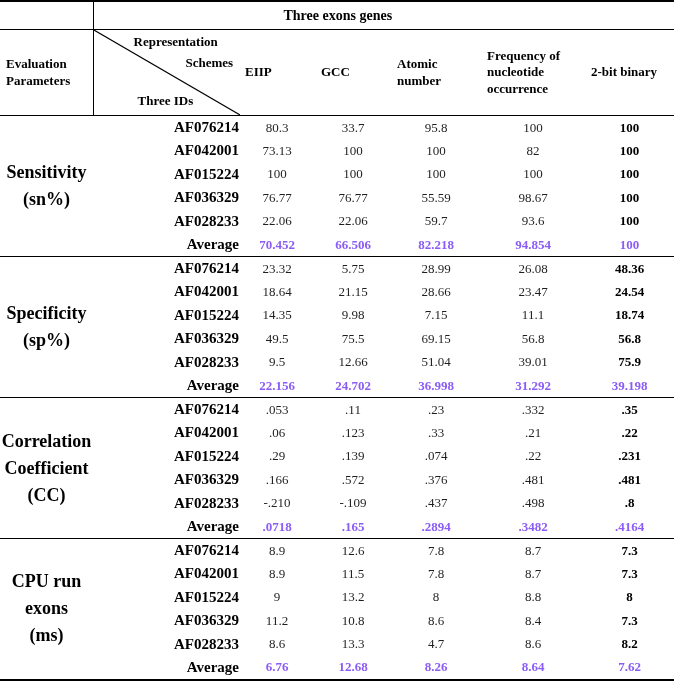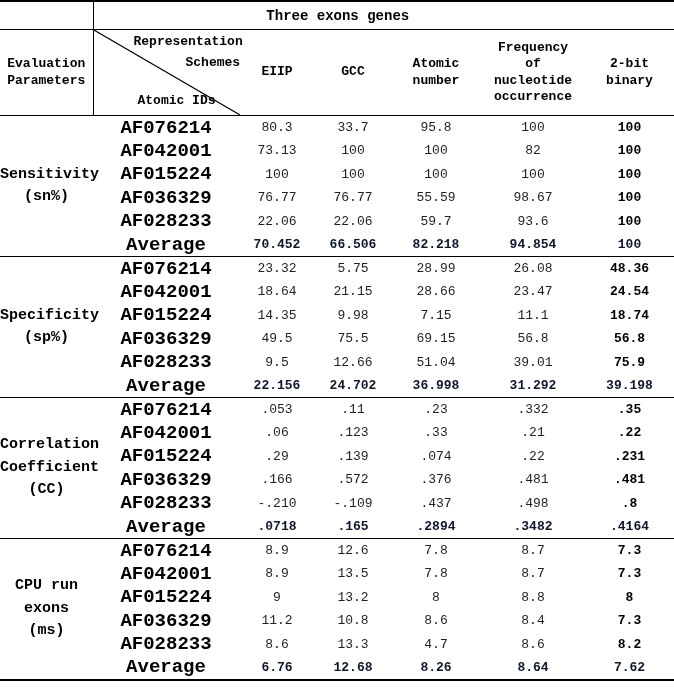--- a/index.html
+++ b/index.html
@@ -1,19 +1,19 @@
 <!DOCTYPE html>
 <html><head>
 <meta charset="utf-8">
 <style>
   html, body { margin: 0; padding: 0; background: #ffffff; }
   .page {
     width: 674px; height: 688px;
     background: #ffffff;
-    font-family: Liberation Mono, monospace;
+    font-family: Liberation Serif, serif;
     color: #000;
     overflow: hidden;
   }
   table.exons {
     border-collapse: collapse;
     table-layout: fixed;
     width: 674px;
     border-top: 2.5px solid #000;
     border-bottom: 2.5px solid #000;
   }
@@ -38,55 +38,55 @@
     font-size: 14px;
     padding-right: 93px; 
   }
 
   tr.header-row th {
     height: 85px;
     border-bottom: 1.2px solid #000;
     font-weight: bold;
     font-size: 13px;
     vertical-align: middle;
-    text-align: center;
+    text-align: left;
     line-height: 1.25;
     padding: 0 6px;
   }
   th.eval-cell { border-right: 1.2px solid #000; padding: 0 4px; }
   th.diag-cell { position: relative; padding: 0; }
   th.diag-cell .diag-line { position: absolute; left: 0; top: 0; width: 146px; height: 85px; display: block; }
   th.diag-cell .lbl { position: absolute; white-space: nowrap; font-size: 13px; font-weight: bold; }
   .lbl-rep { top: 4px;  left: 40px; }
   .lbl-sch { top: 25px; left: 72px; margin-left: 20px; }
   .lbl-gid { top: 63px; left: 44px; }
 
   tbody { border-top: 1.2px solid #000; }
   tbody tr { height: 23.5px; }
   tbody td { vertical-align: middle; padding: 0; }
 
   td.section-label {
     text-align: center;
     font-weight: bold;
+    font-size: 18px;
+    line-height: 1.5;
+  }
+  td.gene-cell {
+    text-align: right;
+    font-weight: bold;
     font-size: 15px;
-    line-height: 1.5;
-  }
-  td.gene-cell {
-    text-align: center;
-    font-weight: bold;
-    font-size: 19px;
   }
   td.val-cell {
     text-align: center;
     font-size: 13px;
     color: #1f1f1f;
     font-weight: normal;
   }
   td.val-cell.col-last { font-weight: bold; color: #000; }
-  tr.avg-row td.val-cell { font-weight: bold; color: #0f172a; }
+  tr.avg-row td.val-cell { font-weight: bold; color: #8b5cf6; }
 </style>
 </head>
 <body>
 
 <div class="page">
   <table class="exons">
     <colgroup>
       <col class="c-eval">
         <col class="c-gene">
         <col class="c-eiip">
@@ -103,21 +103,21 @@
       <tr class="header-row">
         <th class="eval-cell">Evaluation Parameters</th>
         <th class="diag-cell">
           <span class="diag-line">
             <svg width="146" height="85" viewBox="0 0 146 85" xmlns="http://www.w3.org/2000/svg">
               <line x1="0" y1="0" x2="146" y2="85" stroke="#000000" stroke-width="1.1"></line>
             </svg>
           </span>
           <span class="lbl lbl-rep">Representation</span>
           <span class="lbl lbl-sch">Schemes</span>
-          <span class="lbl lbl-gid">Atomic IDs</span>
+          <span class="lbl lbl-gid">Three IDs</span>
         </th>
         <th>EIIP</th>
         <th>GCC</th>
         <th>Atomic number</th>
         <th>Frequency of nucleotide occurrence</th>
         <th>2-bit binary</th>
       </tr>
     </thead>
 
   <tbody>
@@ -293,21 +293,21 @@
           <td class="gene-cell">AF076214</td>
           <td class="val-cell">8.9</td>
           <td class="val-cell">12.6</td>
           <td class="val-cell">7.8</td>
           <td class="val-cell">8.7</td>
           <td class="val-cell col-last">7.3</td>
         </tr>
         <tr>
           <td class="gene-cell">AF042001</td>
           <td class="val-cell">8.9</td>
-          <td class="val-cell">13.5</td>
+          <td class="val-cell">11.5</td>
           <td class="val-cell">7.8</td>
           <td class="val-cell">8.7</td>
           <td class="val-cell col-last">7.3</td>
         </tr>
         <tr>
           <td class="gene-cell">AF015224</td>
           <td class="val-cell">9</td>
           <td class="val-cell">13.2</td>
           <td class="val-cell">8</td>
           <td class="val-cell">8.8</td>

